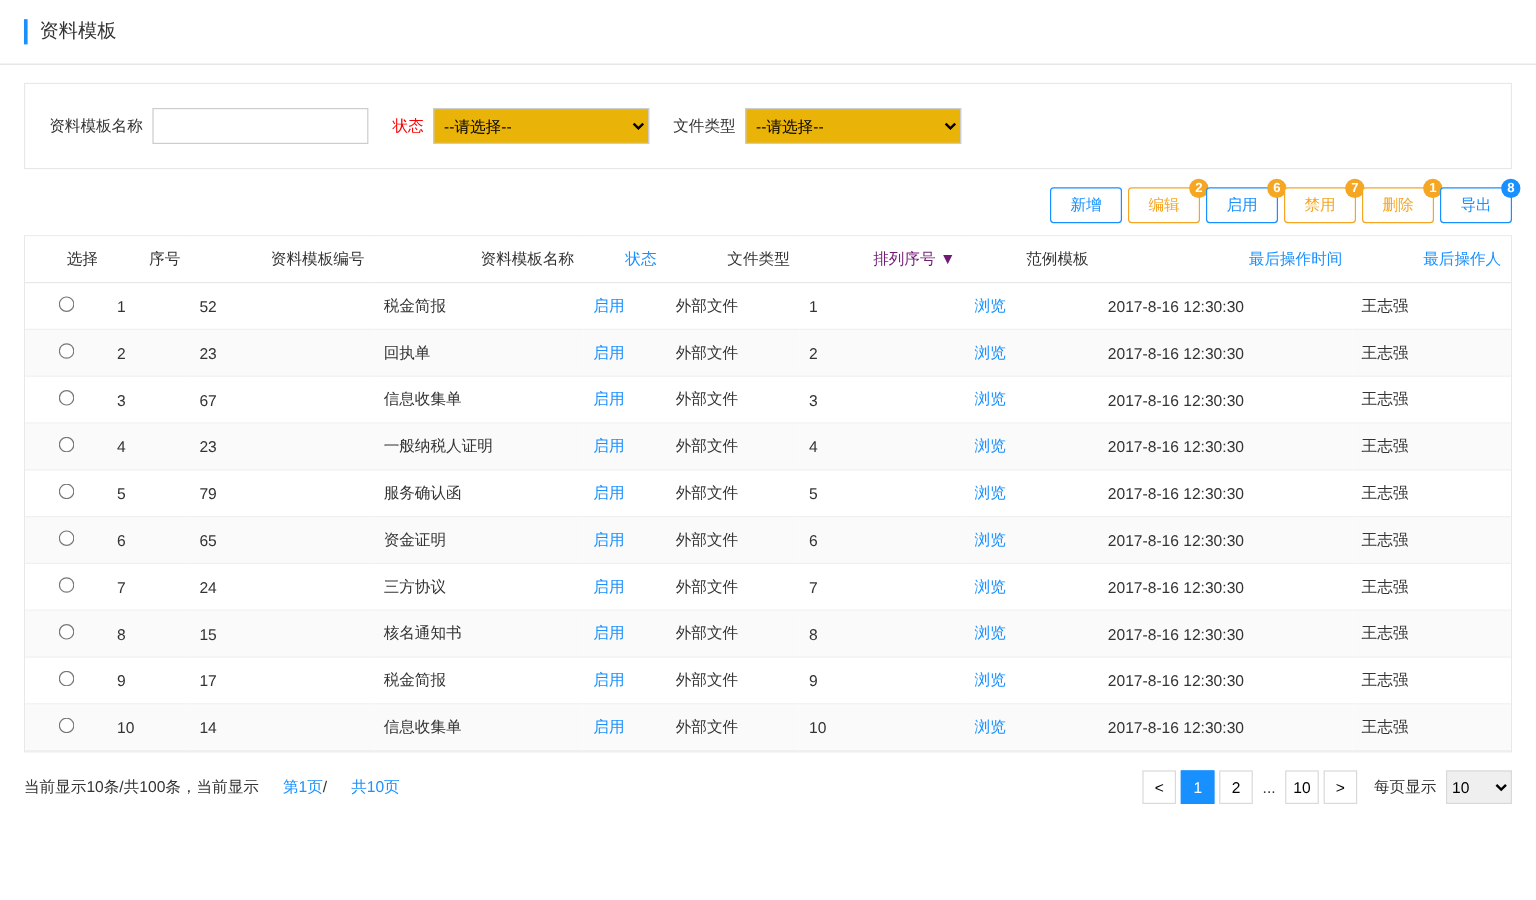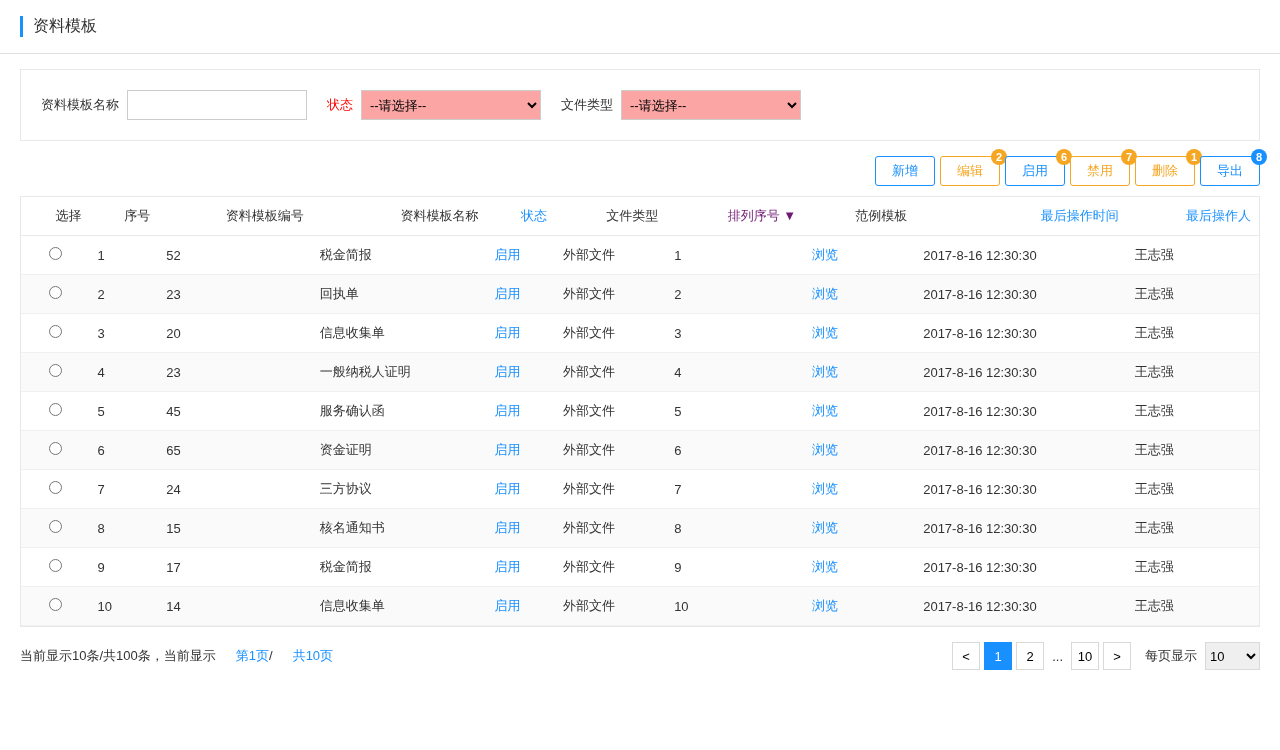--- a/index.html
+++ b/index.html
@@ -11,21 +11,21 @@
     .page-header { padding: 16px 20px; border-bottom: 1px solid #e0e0e0; }
     .page-title { font-size: 16px; color: #333; font-weight: normal; border-left: 3px solid #1890ff; padding-left: 10px; }
     
     
     .search-area { margin: 15px 20px; background: #fff; padding: 20px; border: 1px solid #e8e8e8; }
     .search-row { display: flex; align-items: center; gap: 20px; flex-wrap: wrap; }
     .search-field { display: flex; align-items: center; gap: 8px; }
     .search-label { font-size: 13px; color: #333; white-space: nowrap; }
     .search-label.required { color: #f00; }
     .search-input { width: 180px; height: 30px; border: 1px solid #ccc; padding: 0 8px; font-size: 13px; }
-    .search-select { width: 180px; height: 30px; border: 1px solid #ccc; padding: 0 4px; font-size: 13px; background: #fca5a5; }
+    .search-select { width: 180px; height: 30px; border: 1px solid #ccc; padding: 0 4px; font-size: 13px; background: #eab308; }
     .search-actions { margin-top: 12px; display: flex; justify-content: flex-end; }
     .btn-query { background: #fff; border: 1px solid #ccc; padding: 5px 20px; cursor: pointer; font-size: 13px; }
     
     
     .toolbar { margin: 0 20px 10px; display: flex; justify-content: flex-end; gap: 5px; align-items: center; }
     .btn-toolbar { position: relative; padding: 5px 16px; font-size: 13px; cursor: pointer; border-radius: 3px; border: 1px solid; }
     .btn-new { background: #fff; border-color: #1890ff; color: #1890ff; }
     .btn-edit { background: #fff; border-color: #f5a623; color: #f5a623; }
     .btn-enable { background: #fff; border-color: #1890ff; color: #1890ff; }
     .btn-disable { background: #fff; border-color: #f5a623; color: #f5a623; }
@@ -158,21 +158,21 @@
       <td>2</td>
       <td><a href="#" class="link-browse">浏览</a></td>
       <td>2017-8-16 12:30:30</td>
       <td>王志强</td>
     </tr>
           <tr>
       <td class="radio-cell">
         <input type="radio" name="row-select" style="">
       </td>
       <td>3</td>
-      <td>20</td>
+      <td>67</td>
       <td>信息收集单</td>
       <td><span class="status-enable">启用</span></td>
       <td>外部文件</td>
       <td>3</td>
       <td><a href="#" class="link-browse">浏览</a></td>
       <td>2017-8-16 12:30:30</td>
       <td>王志强</td>
     </tr>
           <tr>
       <td class="radio-cell">
@@ -186,21 +186,21 @@
       <td>4</td>
       <td><a href="#" class="link-browse">浏览</a></td>
       <td>2017-8-16 12:30:30</td>
       <td>王志强</td>
     </tr>
           <tr>
       <td class="radio-cell">
         <input type="radio" name="row-select" style="">
       </td>
       <td>5</td>
-      <td>45</td>
+      <td>79</td>
       <td>服务确认函</td>
       <td><span class="status-enable">启用</span></td>
       <td>外部文件</td>
       <td>5</td>
       <td><a href="#" class="link-browse">浏览</a></td>
       <td>2017-8-16 12:30:30</td>
       <td>王志强</td>
     </tr>
           <tr>
       <td class="radio-cell">

